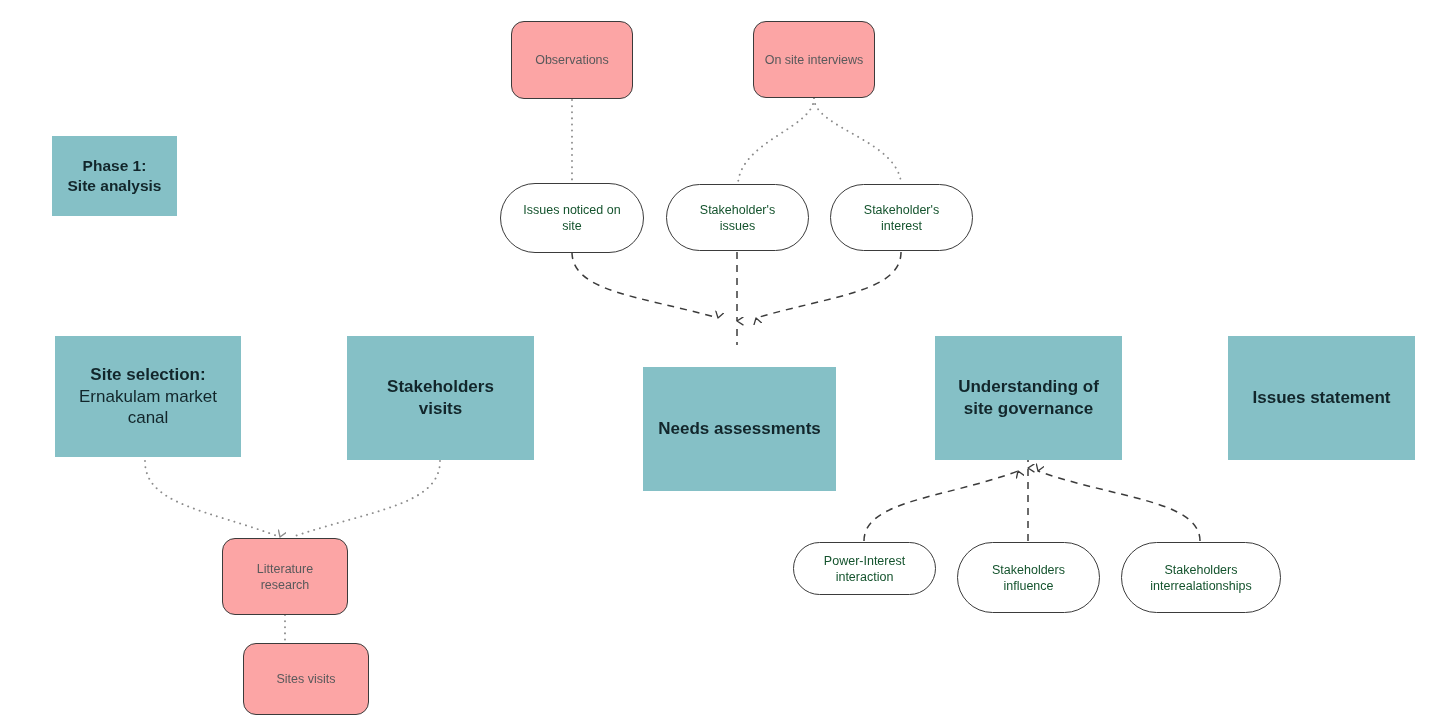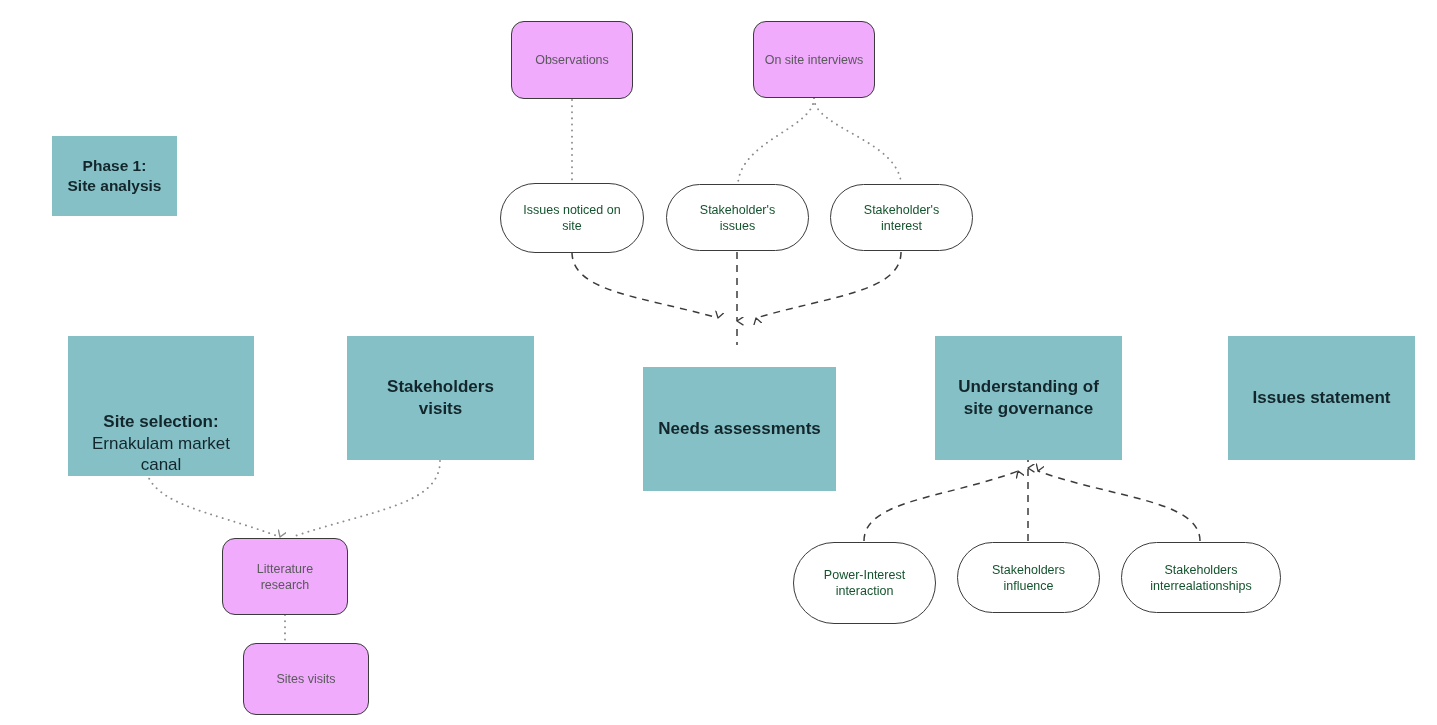--- a/index.html
+++ b/index.html
@@ -46,21 +46,21 @@
     z-index: 3;
   }
   .teal .sub {
     font-weight: normal;
   }
   .teal.phase {
     font-size: 15.5px;
   }
   
   .rbox {
-    background: #f0abfc;
+    background: #fca5a5;
     border: 1.2px solid #3b3b3b;
     border-radius: 13px;
     color: #59595b;
     font-size: 12.5px;
     font-weight: normal;
     z-index: 3;
   }
   
   .pill {
     background: #ffffff;
@@ -153,21 +153,21 @@
     </span>
   </div>
 
   <div class="node pill" style="left:830px; top:184px; width:143px; height:67px;">
     <span class="txt">
       <span class="line1">Stakeholder's</span>
       <span class="line2">interest</span>
     </span>
   </div>
 
-  <div class="node teal" style="left:68px; top:336px; width:186px; height:140px;align-items:flex-end;">
+  <div class="node teal" style="left:55px; top:336px; width:186px; height:121px;">
     <span class="txt">
       <span class="line1">Site selection:</span>
       <span class="line2 sub">Ernakulam market</span>
       <span class="line2 sub">canal</span>
     </span>
   </div>
 
   <div class="node teal" style="left:347px; top:336px; width:187px; height:124px;">
     <span class="txt">
       <span class="line1">Stakeholders</span>
@@ -195,21 +195,21 @@
   </div>
 
   <div class="node rbox" style="left:222px; top:538px; width:126px; height:77px;">
     <span class="txt">Litterature research</span>
   </div>
 
   <div class="node rbox" style="left:222px; top:643px; width:126px; height:72px;margin-left:21px;">
     <span class="txt">Sites visits</span>
   </div>
 
-  <div class="node pill" style="left:793px; top:542px; width:143px; height:82px;">
+  <div class="node pill" style="left:793px; top:542px; width:143px; height:53px;">
     <span class="txt">
       <span class="line1">Power-Interest</span>
       <span class="line2">interaction</span>
     </span>
   </div>
 
   <div class="node pill" style="left:957px; top:542px; width:143px; height:71px;">
     <span class="txt">
       <span class="line1">Stakeholders</span>
       <span class="line2">influence</span>

